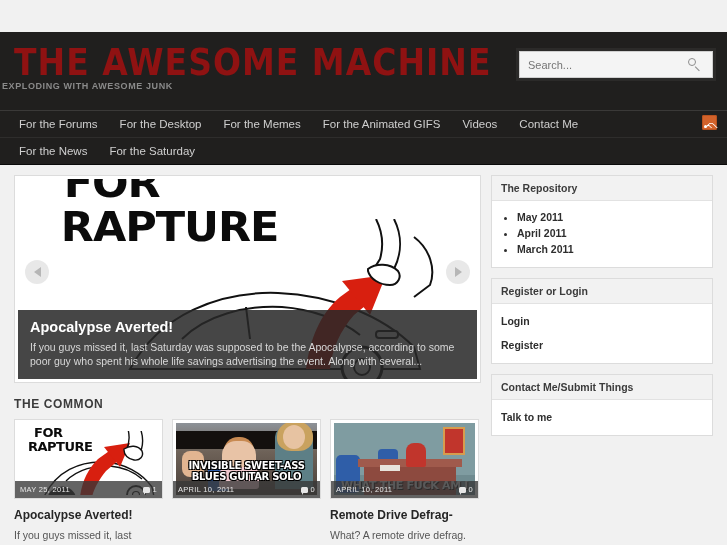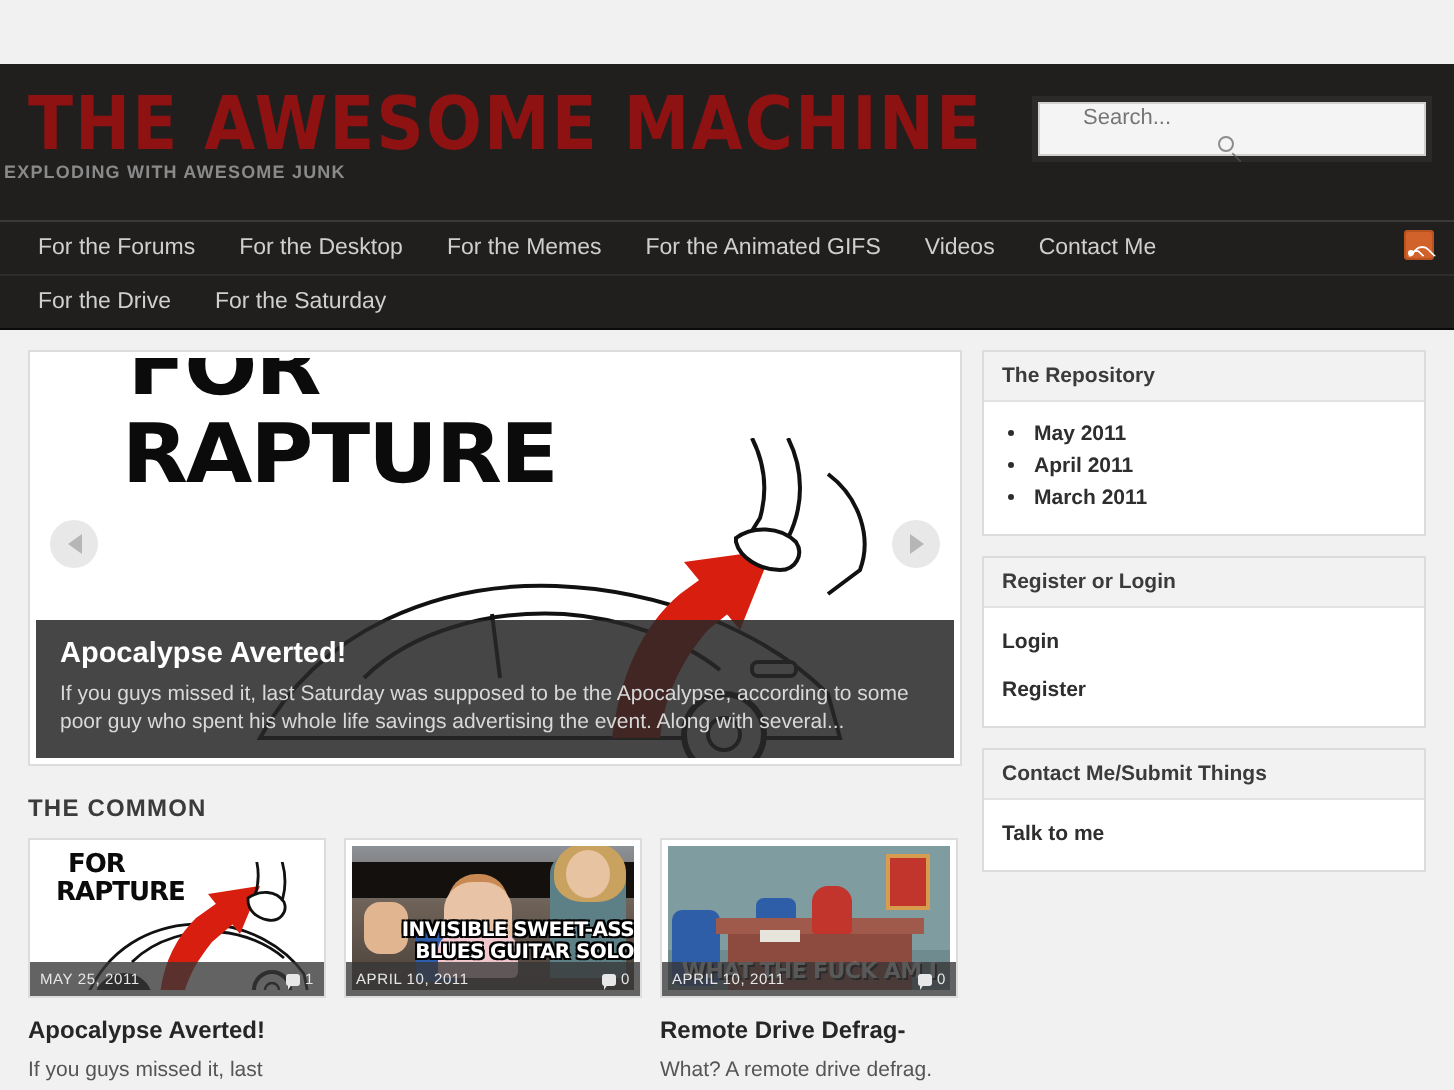--- a/index.html
+++ b/index.html
@@ -40,21 +40,21 @@
     color:#8a8a8a;
     text-transform:uppercase;
     white-space:nowrap;
   }
   #search-wrap {
     position:absolute; right:14px; top:19px;
     width:194px; height:27px;
     background:#f4f4f4;
     border:1px solid #cfcfcf;
     box-shadow:0 0 0 3px #2b2a29;
-    display:flex; align-items:center;flex-direction:column;
+    display:flex; align-items:center;
   }
   #search-input {
     border:0; outline:0; background:transparent;
     font-family:"Liberation Sans", sans-serif;
     font-size:11px; color:#555;
     padding:0 8px; width:165px; height:23px;
   }
   #search-icon { width:20px; height:20px; position:relative; opacity:.65; }
   #search-icon i {
     position:absolute; left:3px; top:3px;
@@ -201,21 +201,21 @@
   .t2 .chair { position:absolute; left:32px; top:40px; width:20px; height:28px; background:#2d5ca8; }
   .t2 .hand { position:absolute; left:6px; top:28px; width:22px; height:26px;
               background:#e2b591; border-radius:8px; }
   .t2 .woman { position:absolute; right:4px; top:4px; width:38px; height:62px;
                background:#5d7f86; border-radius:10px 10px 0 0; }
   .t2 .wface { position:absolute; right:12px; top:2px; width:22px; height:24px;
                background:#e7c3a2; border-radius:50%; }
   .t2 .whair { position:absolute; right:4px; top:-2px; width:36px; height:30px;
                background:#c9a25f; border-radius:50% 50% 40% 40%; }
   .t2 .memetext {
-    position:absolute; left:0; right:0; top:37px; text-align:right;
+    position:absolute; left:0; right:0; top:37px; text-align:center;
     font-family:"DejaVu Sans", sans-serif; font-weight:bold;
     font-size:10px; color:#fff; letter-spacing:-.3px;
     text-shadow:1px 1px 0 #000,-1px -1px 0 #000,1px -1px 0 #000,-1px 1px 0 #000;
     line-height:11px;
   }
   
   .t3 { background:#7c9ba0;padding-left:36px; }
   .t3 .wall { position:absolute; inset:0; background:#7f9ca1; }
   .t3 .floorline { position:absolute; left:0; right:0; top:52px; height:28px; background:#6f8b90; }
   .t3 .desk { position:absolute; left:30px; top:40px; width:92px; height:36px; background:#8d4a3f; }
@@ -271,21 +271,21 @@
   <div id="nav">
     <div class="nav-row">
       <span class="nav-item">For the Forums</span>
       <span class="nav-item">For the Desktop</span>
       <span class="nav-item">For the Memes</span>
       <span class="nav-item">For the Animated GIFS</span>
       <span class="nav-item">Videos</span>
       <span class="nav-item">Contact Me</span>
     </div>
     <div class="nav-row">
-      <span class="nav-item">For the Drive</span>
+      <span class="nav-item">For the News</span>
       <span class="nav-item">For the Saturday</span>
     </div>
     <div id="rss-icon">
       <span class="dot"></span>
         <span class="a1"></span>
         <span class="a2"></span>
     </div>
   </div>
 </div>
 

